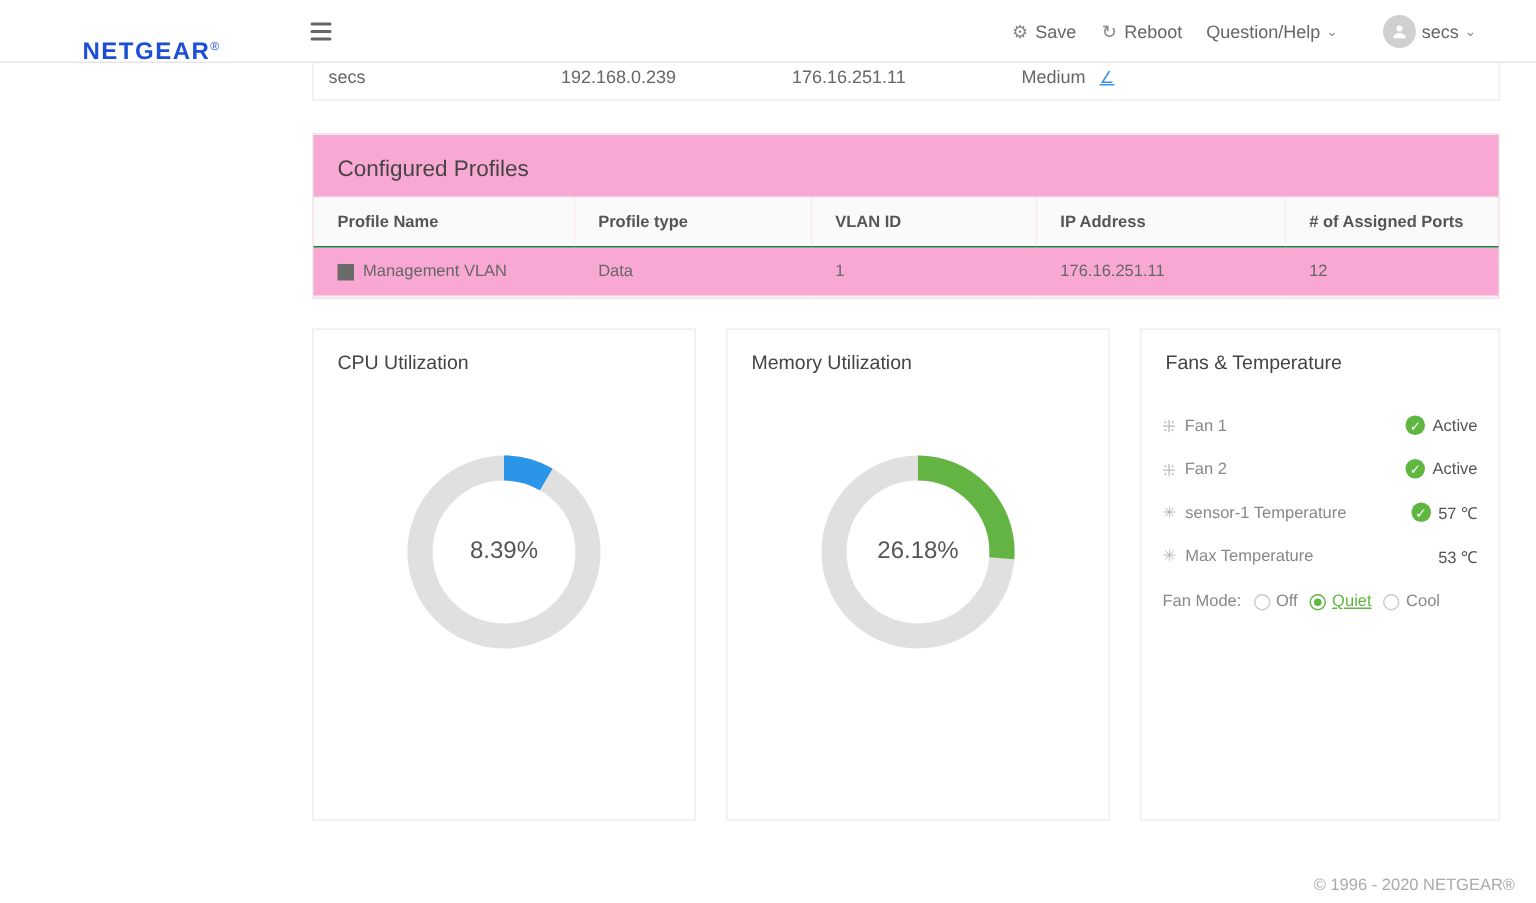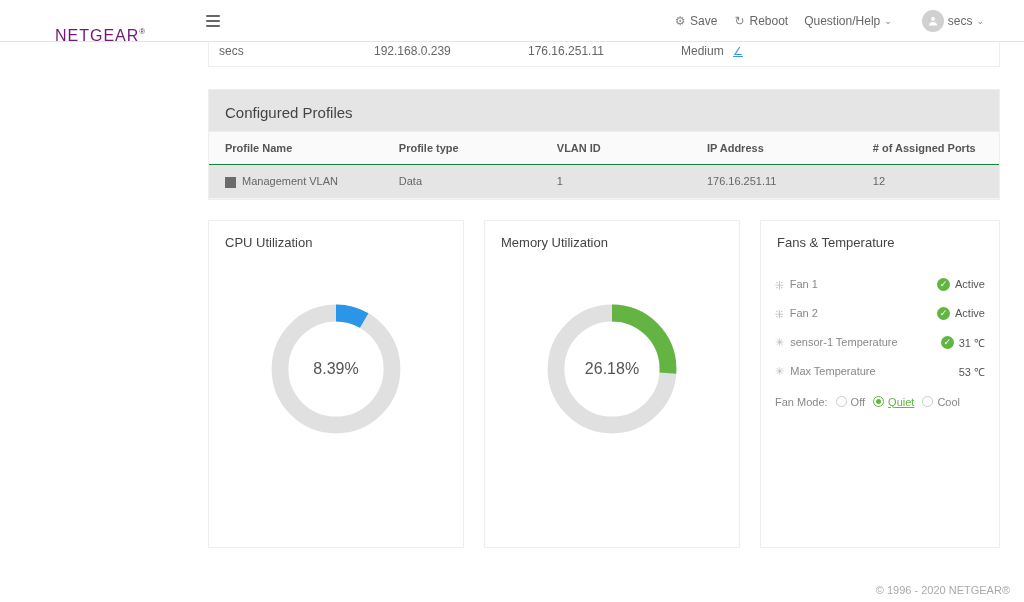--- a/index.html
+++ b/index.html
@@ -19,24 +19,24 @@
       height: 42px;
       border-bottom: 1px solid #e5e5e5;
       display: flex;
       align-items: center;
       padding: 0 40px 0 55px;
       background: #fff;
       position: relative;
       z-index: 10;
     }
     .logo {
-      font-weight: 400;
+      font-weight: 700;
       letter-spacing: 1px;
       font-size: 16px;
-      color: #701a75;
+      color: #1d4ed8;
       margin-top: 30px;
     }
     .logo::after { content: "®"; font-size: 8px; vertical-align: super; font-weight: normal;}
     .hamburger {
       margin-left: 60px;
       display: flex;
       flex-direction: column;
       gap: 3px;
       cursor: pointer;
     }
@@ -99,21 +99,21 @@
     .info-item { padding-right: 60px; }
     .info-item.uptime { width: 155px; padding-right: 0;}
     .info-item.ip1 { width: 154px; }
     .info-item.ip2 { width: 153px; }
     .info-item.medium { color: #666; }
     .edit-icon { color: #3b97e3; margin-left: 6px; font-size: 11px; text-decoration: underline; cursor: pointer;}
 
     
     .card {
       border: 1px solid #eee;
-      background: #e5e5e5;
+      background: #f9a8d4;
       margin-top: 22px;
     }
     .card-title {
       padding: 14px 16px 10px 16px;
       font-size: 15px;
       color: #444;
     }
 
     
     .table { width: 100%; border-collapse: collapse; }
@@ -365,21 +365,21 @@
               <span>Active</span>
             </div>
         </div>
         <div class="ft-row">
           <div class="ft-left">
               <span class="ft-icon">✳</span>
               <span>sensor-1 Temperature</span>
             </div>
           <div class="ft-badge">
               <span class="check-circle">✓</span>
-              <span>31 ℃</span>
+              <span>57 ℃</span>
             </div>
         </div>
         <div class="ft-row">
           <div class="ft-left">
               <span class="ft-icon">✳</span>
               <span>Max Temperature</span>
             </div>
           <div class="ft-badge">
               <span>53 ℃</span>
             </div>

